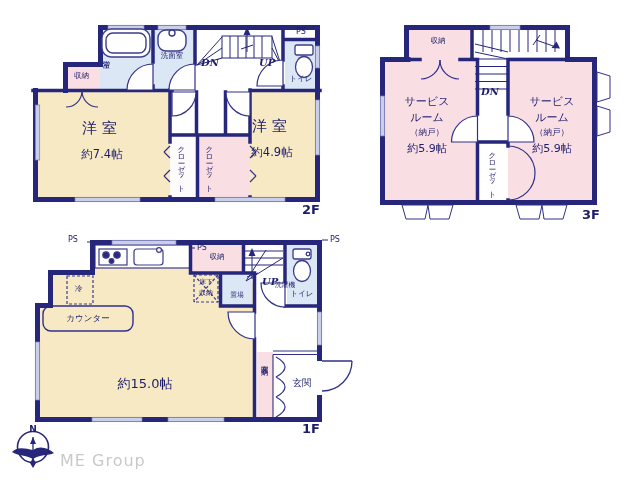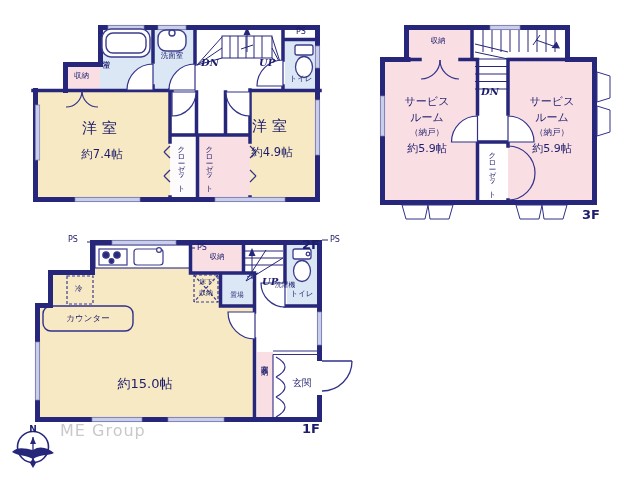--- a/index.html
+++ b/index.html
@@ -209,21 +209,21 @@
 <div class="lb c" style="left:285px;top:28px;width:32px;font-size:8px;">PS</div>
 <div class="lb c" style="left:285px;top:75px;width:32px;font-size:7.5px;">トイレ</div>
 <div class="lb it" style="left:201px;top:58px;font-size:10px;">DN</div>
 <div class="lb it" style="left:259px;top:58px;font-size:10px;">UP</div>
 <div class="lb c" style="left:58px;top:121px;width:88px;font-size:15px;letter-spacing:5px;">洋室</div>
 <div class="lb c" style="left:58px;top:148px;width:88px;font-size:11.5px;">約7.4帖</div>
 <div class="lb c" style="left:228px;top:119px;width:88px;font-size:15px;letter-spacing:5px;">洋室</div>
 <div class="lb c" style="left:228px;top:146px;width:88px;font-size:11.5px;">約4.9帖</div>
 <div class="lb vt" style="left:177px;top:140px;font-size:7.5px;">クローゼット</div>
 <div class="lb vt" style="left:205px;top:140px;font-size:7.5px;">クローゼット</div>
-<div class="lb r bold" style="left:290px;top:203px;width:30px;font-size:13px;margin-top:35px;">2F</div>
+<div class="lb r bold" style="left:290px;top:203px;width:30px;font-size:13px;">2F</div>
 
 <div class="lb c" style="left:420px;top:37px;width:36px;font-size:7.5px;">収納</div>
 <div class="lb it" style="left:481px;top:87px;font-size:10px;">DN</div>
 <div class="lb c" style="left:383px;top:96px;width:88px;font-size:11px;">サービス</div>
 <div class="lb c" style="left:383px;top:112px;width:88px;font-size:11px;">ルーム</div>
 <div class="lb c" style="left:383px;top:128px;width:88px;font-size:8.5px;">（納戸）</div>
 <div class="lb c" style="left:383px;top:143px;width:88px;font-size:11px;">約5.9帖</div>
 <div class="lb c" style="left:508px;top:96px;width:88px;font-size:11px;">サービス</div>
 <div class="lb c" style="left:508px;top:112px;width:88px;font-size:11px;">ルーム</div>
 <div class="lb c" style="left:508px;top:128px;width:88px;font-size:8.5px;">（納戸）</div>
@@ -242,15 +242,15 @@
 <div class="lb c" style="left:221px;top:292px;width:32px;font-size:6.8px;">置場</div>
 <div class="lb it" style="left:262px;top:277px;font-size:10px;">UP</div>
 <div class="lb c" style="left:286px;top:290px;width:32px;font-size:7.5px;">トイレ</div>
 <div class="lb c" style="left:48px;top:314px;width:80px;font-size:8.5px;">カウンター</div>
 <div class="lb c" style="left:95px;top:377px;width:100px;font-size:13px;">約15.0帖</div>
 <div class="lb vt" style="left:260px;top:360px;font-size:7px;">玄関収納</div>
 <div class="lb c" style="left:286px;top:378px;width:32px;font-size:9.5px;">玄関</div>
 <div class="lb r bold" style="left:290px;top:422px;width:30px;font-size:13px;">1F</div>
 
 <div class="lb c bold" style="left:27px;top:425px;width:12px;font-size:9px;">N</div>
-<div class="lb logo" style="left:60px;top:423px;font-size:16px;">ME Group</div>
+<div class="lb logo" style="left:60px;top:453px;font-size:16px;">ME Group</div>
 
 </div>
 
 </body></html>

